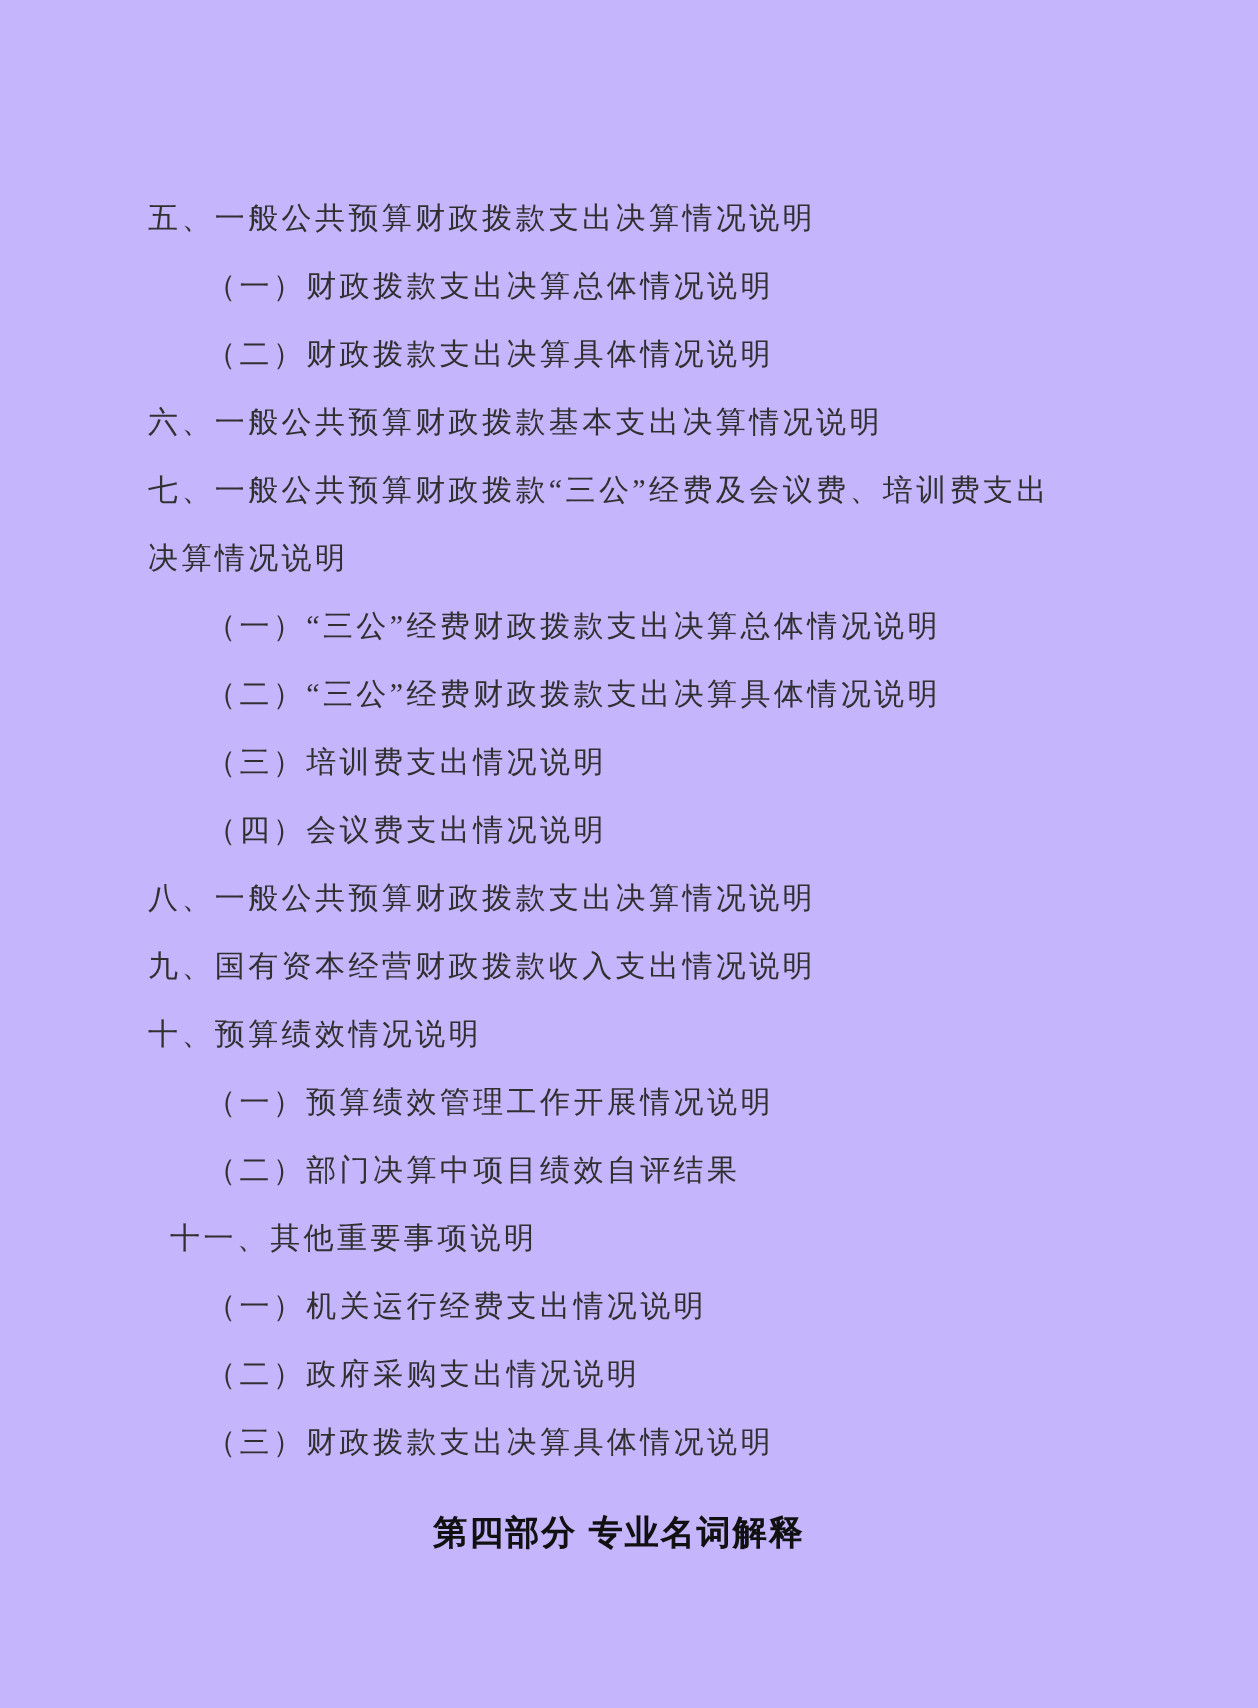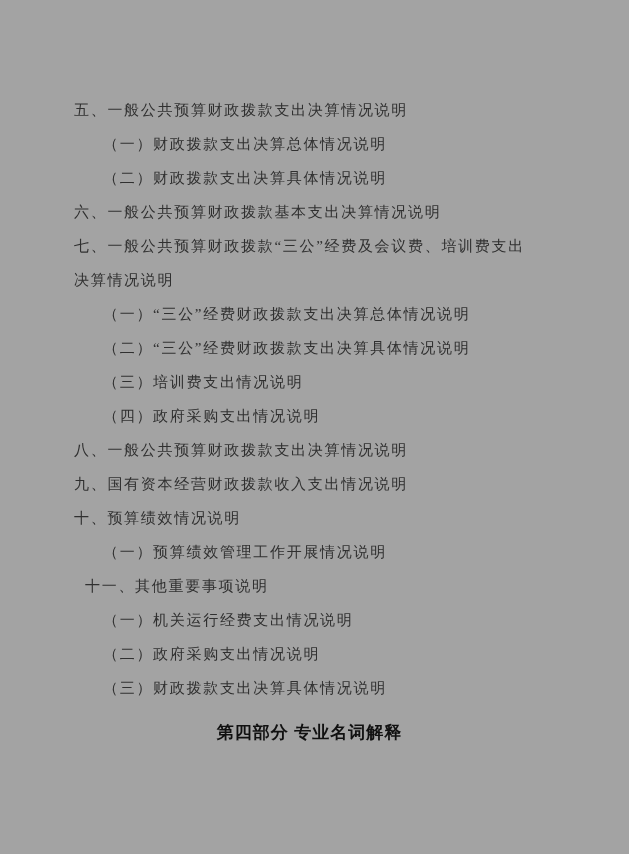--- a/index.html
+++ b/index.html
@@ -4,21 +4,21 @@
 <style>
   html, body {
     margin: 0;
     padding: 0;
     background: #ffffff;
   }
   .page {
     position: relative;
     width: 629px;
     height: 854px;
-    background: #a3a3a3;
+    background: #c4b5fd;
     overflow: hidden;
     font-family: "Liberation Serif", "DejaVu Serif", serif;
     color: #303030;
   }
   .toc {
     padding-top: 93px;
   }
   .toc-line {
     height: 34px;
     line-height: 34px;
@@ -58,24 +58,25 @@
   <div class="toc">
     <div class="toc-line indent-main">五、一般公共预算财政拨款支出决算情况说明</div>
     <div class="toc-line indent-sub">（一）财政拨款支出决算总体情况说明</div>
     <div class="toc-line indent-sub">（二）财政拨款支出决算具体情况说明</div>
     <div class="toc-line indent-main">六、一般公共预算财政拨款基本支出决算情况说明</div>
     <div class="toc-line indent-main">七、一般公共预算财政拨款“三公”经费及会议费、培训费支出</div>
     <div class="toc-line indent-main">决算情况说明</div>
     <div class="toc-line indent-sub">（一）“三公”经费财政拨款支出决算总体情况说明</div>
     <div class="toc-line indent-sub">（二）“三公”经费财政拨款支出决算具体情况说明</div>
     <div class="toc-line indent-sub">（三）培训费支出情况说明</div>
-    <div class="toc-line indent-sub">（四）政府采购支出情况说明</div>
+    <div class="toc-line indent-sub">（四）会议费支出情况说明</div>
     <div class="toc-line indent-main">八、一般公共预算财政拨款支出决算情况说明</div>
     <div class="toc-line indent-main">九、国有资本经营财政拨款收入支出情况说明</div>
     <div class="toc-line indent-main">十、预算绩效情况说明</div>
     <div class="toc-line indent-sub">（一）预算绩效管理工作开展情况说明</div>
+    <div class="toc-line indent-sub">（二）部门决算中项目绩效自评结果</div>
     <div class="toc-line indent-main-shift">十一、其他重要事项说明</div>
     <div class="toc-line indent-sub">（一）机关运行经费支出情况说明</div>
     <div class="toc-line indent-sub">（二）政府采购支出情况说明</div>
     <div class="toc-line indent-sub">（三）财政拨款支出决算具体情况说明</div>
   </div>
   <h2 class="section-heading">第四部分 专业名词解释</h2>
 </div>
 
 </body></html>

